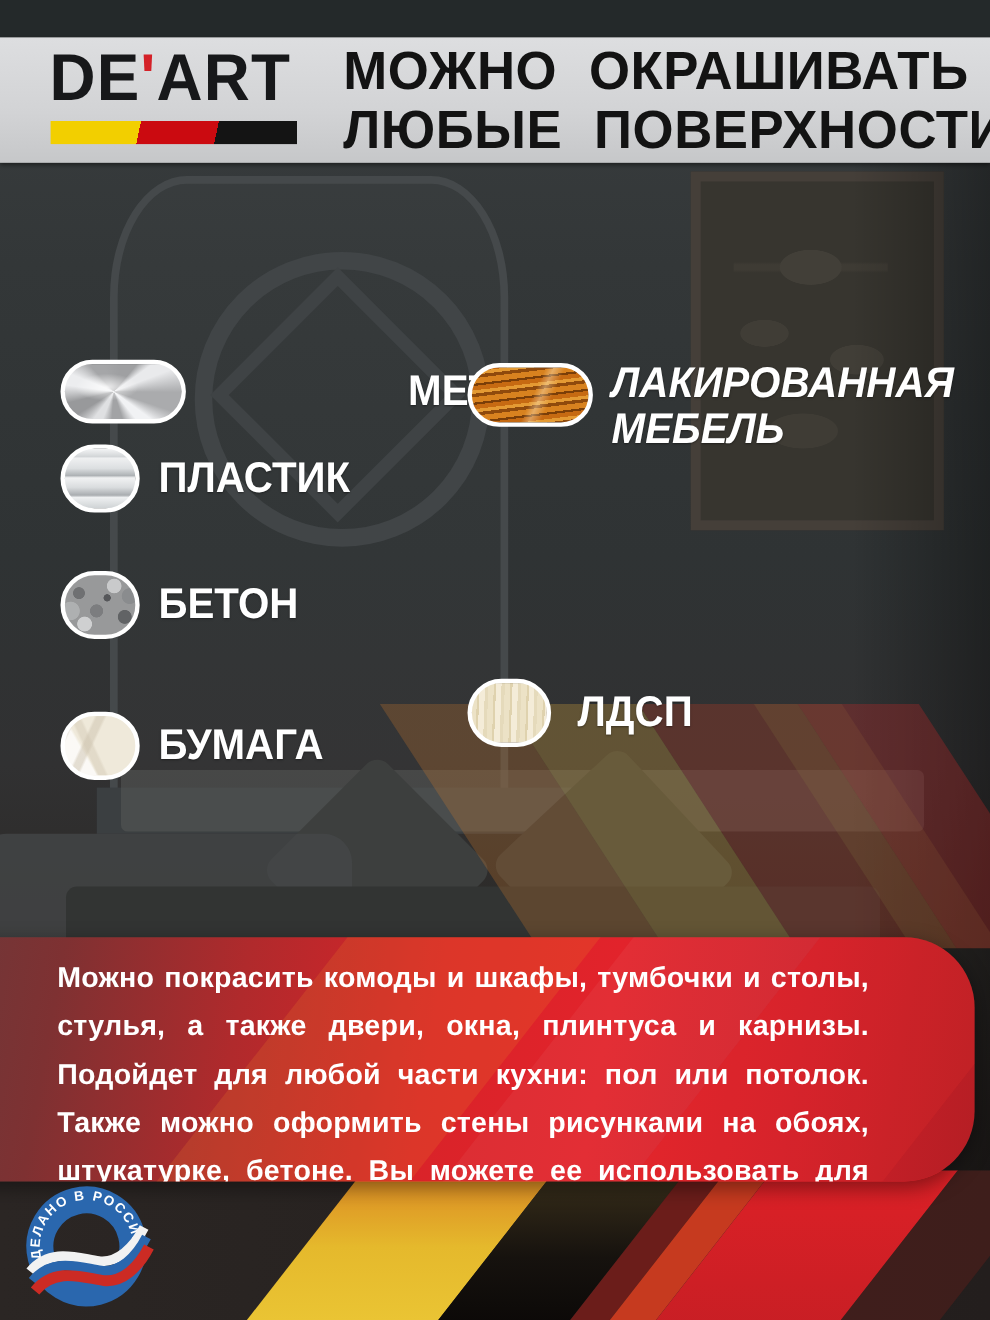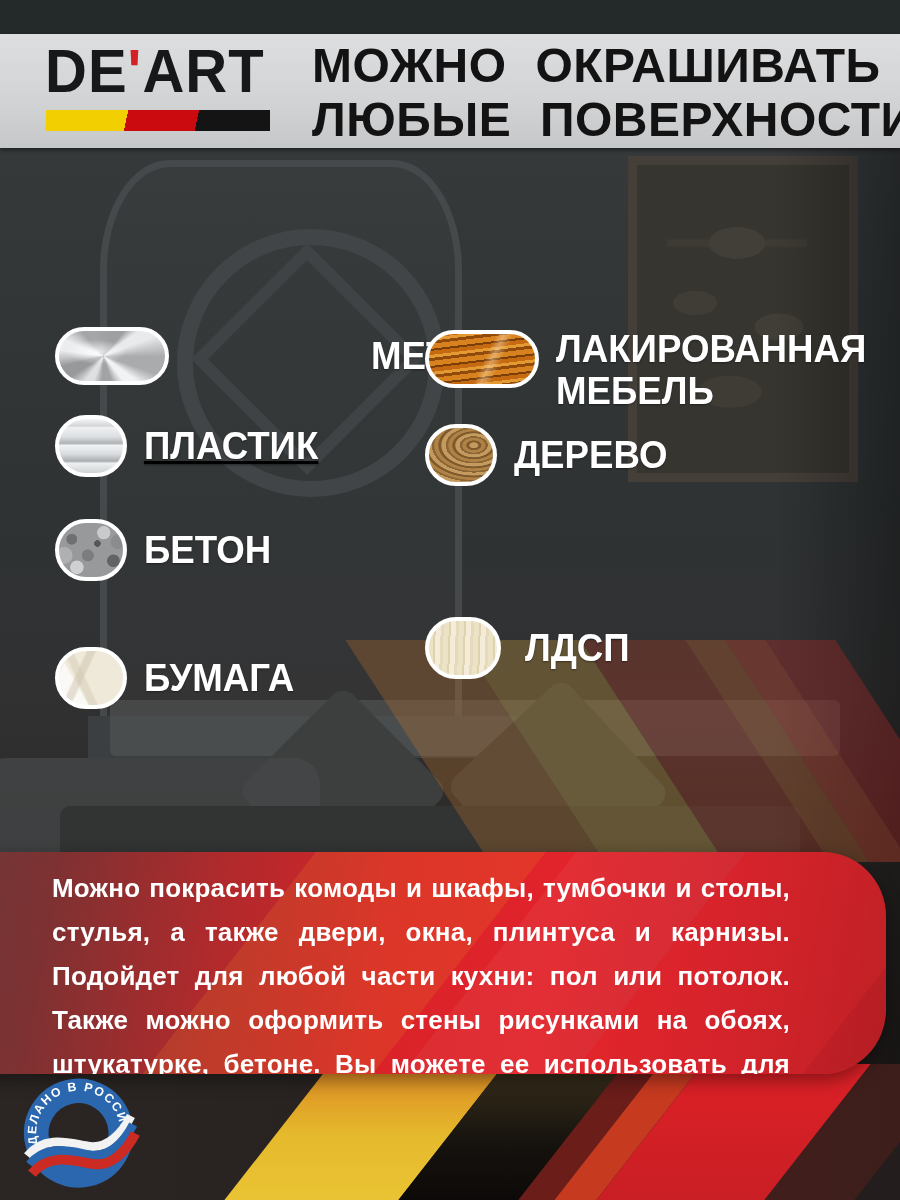--- a/index.html
+++ b/index.html
@@ -50,21 +50,21 @@
   .logo-text{font-size:58px;line-height:60px;font-weight:bold;letter-spacing:1px;color:#17181a;
     transform:scaleY(1.04);transform-origin:left top;white-space:nowrap;}
   .logo-apos{color:#d42128;}
   .logo-stripe{position:absolute;left:1px;top:70px;width:224px;height:21px;
     background:linear-gradient(102deg,#f2cf00 0 36%,#cb0a10 36% 67%,#141414 67% 100%);}
   .title{position:absolute;left:312px;top:4px;font-weight:bold;color:#131313;
     font-size:48px;line-height:53px;letter-spacing:.5px;word-spacing:15px;white-space:nowrap;
     transform:scaleY(1.02);transform-origin:left top;}
   
   .mat-item{position:absolute;display:flex;align-items:center;gap:17px;z-index:10;}
-  .mat-item.align-top{align-items:flex-start;}
+  .mat-item.align-top{align-items:flex-start;font-style:italic;}
   .pill{flex:0 0 auto;border:4px solid #fff;box-sizing:border-box;border-radius:32px;}
   .pill.wide{width:114px;height:58px;border-radius:29px;}
   .pill.sq{width:72px;height:62px;}
   .pill.sq4{width:76px;height:62px;}
   .mat-label{color:#fff;font-weight:bold;font-size:39px;line-height:42px;letter-spacing:0;
     transform:scaleX(.94);transform-origin:left center;width:360px;
     text-shadow:0 1px 2px rgba(0,0,0,.4);}
   .align-top .mat-label{margin-top:-2px;}
   
   .tex-metal{background:
@@ -169,40 +169,36 @@
     <div class="title">
       <div>МОЖНО ОКРАШИВАТЬ</div>
       <div>ЛЮБЫЕ ПОВЕРХНОСТИ</div>
     </div>
   </div>
 
   <div class="mat-item" style="left:55px;top:327px;text-align:right;">
     <div class="pill wide tex-metal"></div>
     <div class="mat-label">МЕТАЛЛ</div>
   </div>
-  <div class="mat-item" style="left:55px;top:415px;text-decoration:underline;">
+  <div class="mat-item" style="left:55px;top:404px;">
     <div class="pill sq tex-plastic"></div>
     <div class="mat-label">ПЛАСТИК</div>
   </div>
   <div class="mat-item" style="left:55px;top:519px;">
     <div class="pill sq tex-concrete"></div>
     <div class="mat-label">БЕТОН</div>
   </div>
   <div class="mat-item" style="left:55px;top:647px;">
     <div class="pill sq tex-paper"></div>
     <div class="mat-label">БУМАГА</div>
   </div>
 
   <div class="mat-item align-top" style="left:425px;top:330px;">
     <div class="pill wide tex-lacquer"></div>
     <div class="mat-label" style="width:340px;">ЛАКИРОВАННАЯ МЕБЕЛЬ</div>
-  </div>
-  <div class="mat-item" style="left:425px;top:424px;">
-    <div class="pill sq tex-wood"></div>
-    <div class="mat-label">ДЕРЕВО</div>
   </div>
   <div class="mat-item" style="left:425px;top:617px;gap:24px;">
     <div class="pill sq4 tex-ldsp"></div>
     <div class="mat-label">ЛДСП</div>
   </div>
 
   <div class="red-panel">
     <div class="pstripe ps1"></div>
     <div class="pstripe ps2"></div>
     <div class="pstripe ps3"></div>

